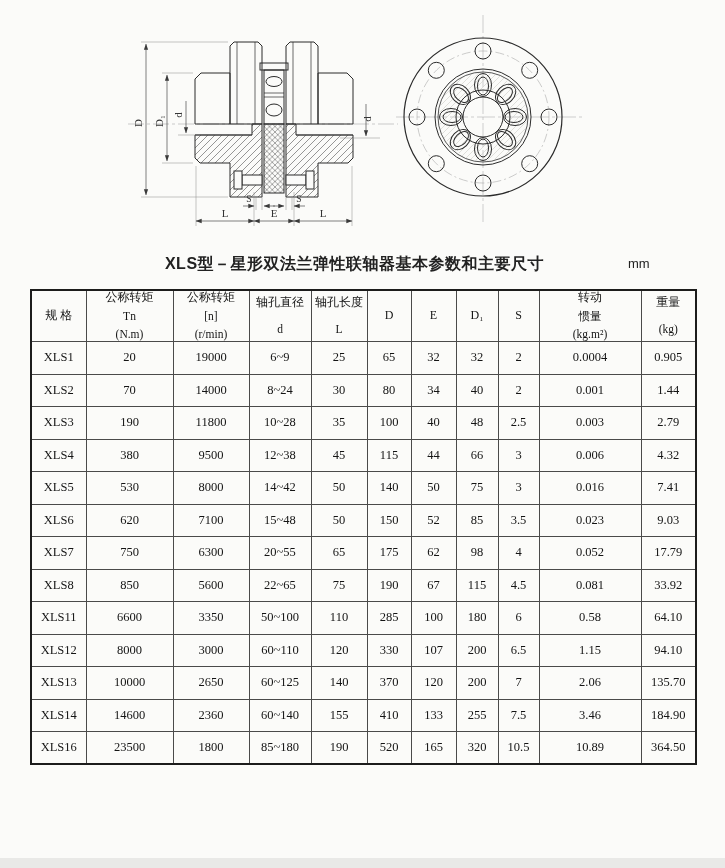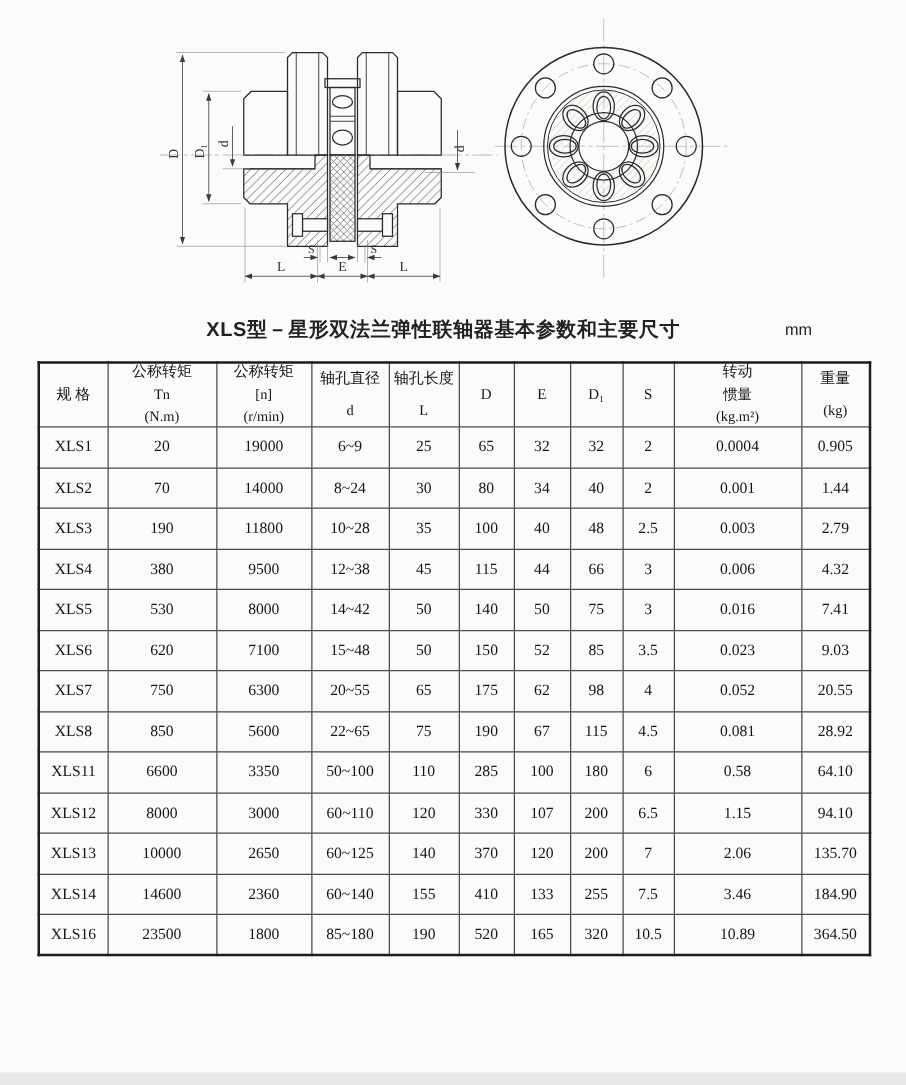--- a/index.html
+++ b/index.html
@@ -402,34 +402,34 @@
           <td>XLS7</td>
           <td>750</td>
           <td>6300</td>
           <td>20~55</td>
           <td>65</td>
           <td>175</td>
           <td>62</td>
           <td>98</td>
           <td>4</td>
           <td>0.052</td>
-          <td>20.55</td>
+          <td>17.79</td>
         </tr>
         <tr>
           <td>XLS8</td>
           <td>850</td>
           <td>5600</td>
           <td>22~65</td>
           <td>75</td>
           <td>190</td>
           <td>67</td>
           <td>115</td>
           <td>4.5</td>
           <td>0.081</td>
-          <td>28.92</td>
+          <td>33.92</td>
         </tr>
         <tr>
           <td>XLS11</td>
           <td>6600</td>
           <td>3350</td>
           <td>50~100</td>
           <td>110</td>
           <td>285</td>
           <td>100</td>
           <td>180</td>

